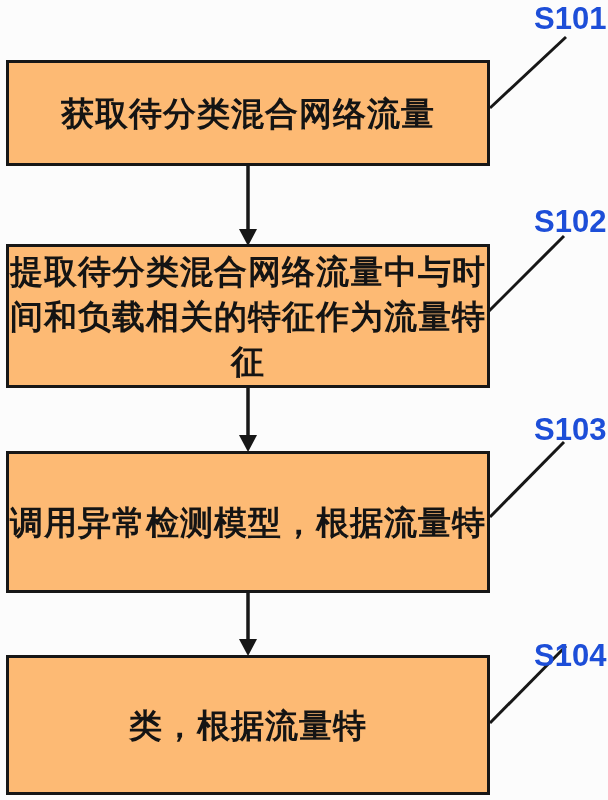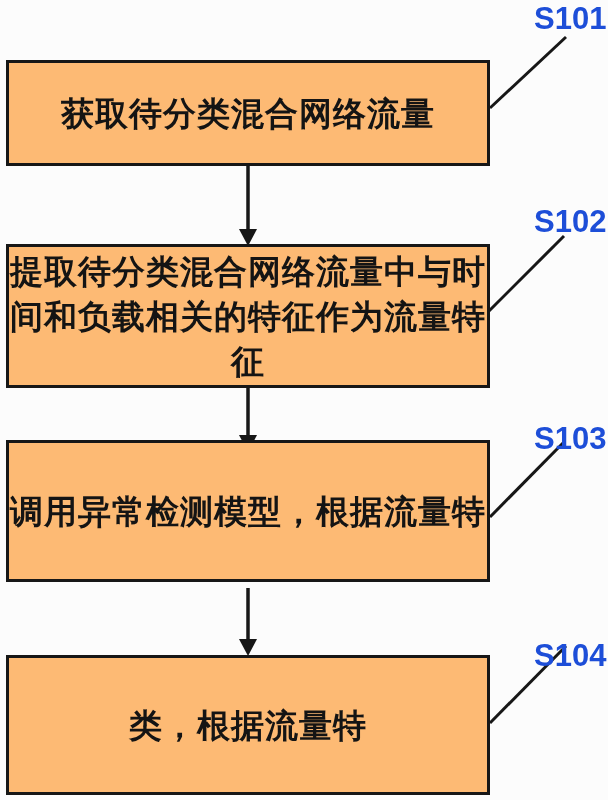--- a/index.html
+++ b/index.html
@@ -39,36 +39,36 @@
     color: #141414;
     font-size: 33px;
     font-weight: 700;
     line-height: 45px;
     letter-spacing: 1px;
     text-align: center;
     white-space: nowrap;
   }
   .box-1 { top: 60px;  height: 100px; }
   .box-2 { top: 244px; height: 138px; }
-  .box-3 { top: 440px; height: 136px; gap: 36px; }
+  .box-3 { top: 451px; height: 136px; gap: 36px; }
   .box-4 { top: 655px; height: 134px; }
   .step-label {
     position: absolute;
     left: 534px;
     width: 70px;
     color: #1d4ed8;
     font-size: 31px;
     font-weight: 600;
     line-height: 31px;
     text-align: left;
     white-space: nowrap;
   }
   .label-1 { top: 3px; }
   .label-2 { top: 206px; }
-  .label-3 { top: 414px; margin-top: 9px; }
+  .label-3 { top: 414px; }
   .label-4 { top: 640px; }
 </style>
 </head>
 <body>
 
 <div class="canvas">
 
   <svg class="overlay" viewBox="0 0 608 800" xmlns="http://www.w3.org/2000/svg">
 
     <line x1="248" y1="161" x2="248" y2="233" stroke="#171717" stroke-width="3.5"></line>

